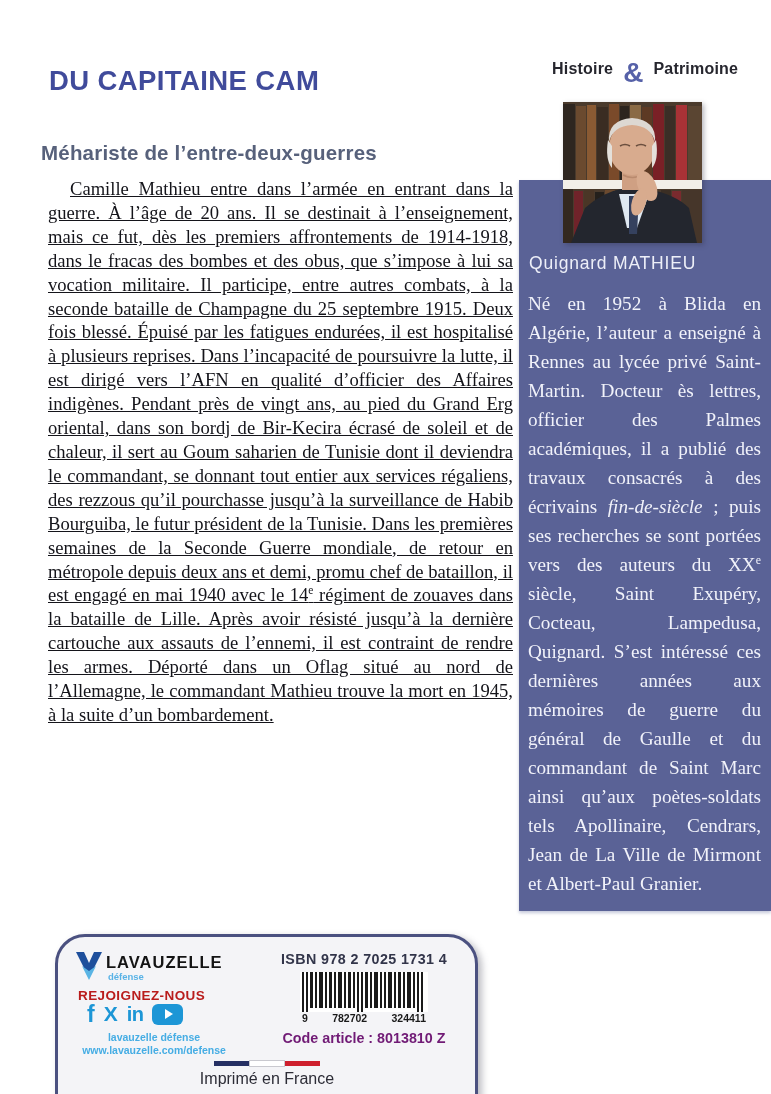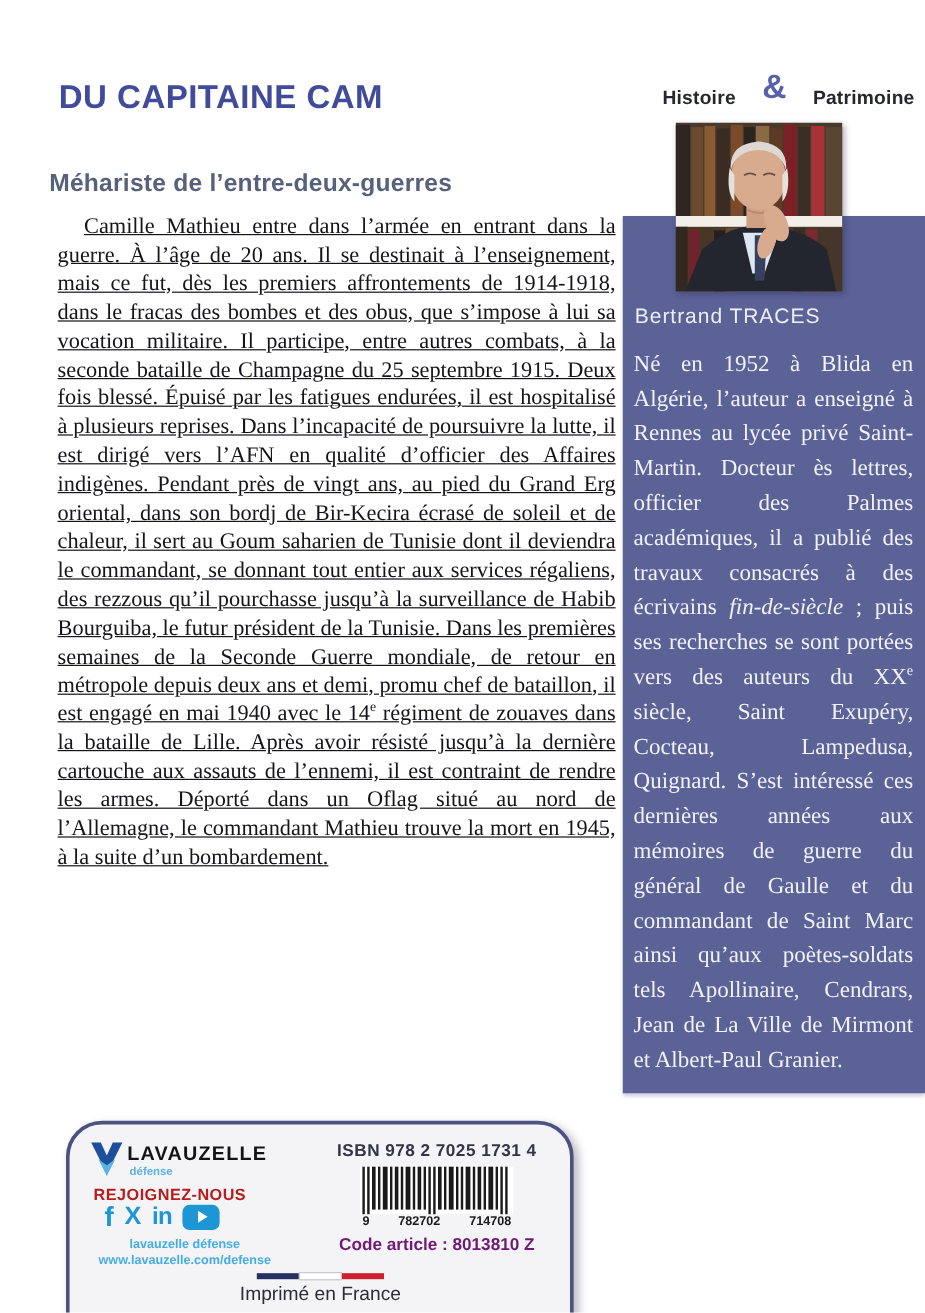--- a/index.html
+++ b/index.html
@@ -2,21 +2,21 @@
 <html><head>
 <meta charset="utf-8">
 <style>
   * { margin:0; padding:0; box-sizing:border-box; }
   html,body { background:#ffffff; }
   .page {
     position:relative; width:771px; height:1094px; background:#ffffff;
     overflow:hidden; font-family:"Liberation Sans", sans-serif;
   }
   
-  .series { position:absolute; top:60px; left:552px; display:flex; align-items:flex-end; gap:22px; }
+  .series { position:absolute; top:60px; left:552px; display:flex; align-items:flex-start; gap:10px; }
   .series .word { font-size:16px; font-weight:800; color:#26262e; letter-spacing:.2px; }
   .series .amp { font-size:28px; font-weight:700; color:#5661a8; position:relative; top:-3px; }
   
   .title { position:absolute; left:49px; top:64px; font-size:27.5px; font-weight:800;
            color:#404b9b; line-height:33px; letter-spacing:.4px; }
   .subtitle { position:absolute; left:41px; top:141px; font-size:20.5px; font-weight:700;
               color:#57617b; letter-spacing:.2px; }
   
   .synopsis {
     position:absolute; left:48px; top:177px; width:465px;
@@ -136,21 +136,21 @@
       <path d="M45,38 Q42,58 49,66 L49,44 Z" fill="#e4e0da"></path>
       <path d="M93,38 Q96,58 89,66 L89,44 Z" fill="#e4e0da"></path>
       <path d="M57,44 Q62,41 67,44" stroke="#6b4f3f" stroke-width="1.6" fill="none"></path>
       <path d="M73,44 Q78,41 83,44" stroke="#6b4f3f" stroke-width="1.6" fill="none"></path>
       <path d="M60,73 Q69,78 80,73" stroke="#b98a6e" stroke-width="1.5" fill="none"></path>
       <ellipse cx="84" cy="84" rx="9" ry="16" fill="#d8ab8e" transform="rotate(-24 84 84)"></ellipse>
       <ellipse cx="76" cy="100" rx="7" ry="14" fill="#d8ab8e" transform="rotate(18 76 100)"></ellipse>
     </g>
   </svg>
 
-  <div class="author-name">Bertrand TRACES</div>
+  <div class="author-name">Quignard MATHIEU</div>
   <p class="bio"><span>Né en 1952 à Blida en Algérie, l’auteur a enseigné à Rennes au lycée privé Saint-Martin. Docteur ès lettres, officier des Palmes académiques, il a publié des travaux consacrés à des écrivains </span><span class="it">fin-de-siècle</span><span> ; puis ses recherches se sont portées vers des auteurs du </span><span>XX</span><sup>e</sup><span> siècle, Saint Exupéry, Cocteau, Lampedusa, Quignard. S’est intéressé ces dernières années aux mémoires de guerre du général de Gaulle et du commandant de Saint Marc ainsi qu’aux poètes-soldats tels Apollinaire, Cendrars, Jean de La Ville de Mirmont et Albert-Paul Granier.</span></p>
 
   <div class="card">
 
     <svg class="logo-mark" viewBox="0 0 28 30" xmlns="http://www.w3.org/2000/svg">
       <polygon points="1,2 9,2 14,13 19,2 27,2 17,22 11,22" fill="#1e4f9c"></polygon>
       <polygon points="7,16 14,30 21,16 14,21" fill="#5ab4e4"></polygon>
     </svg>
     <div class="brand">LAVAUZELLE</div>
     <div class="brand-sub">défense</div>
@@ -200,21 +200,21 @@
             <rect x="103" y="0" width="2" height="36"></rect>
               <rect x="107" y="0" width="4" height="36"></rect>
             <rect x="113" y="0" width="2" height="36"></rect>
               <rect x="117" y="0" width="2" height="40"></rect>
             <rect x="121" y="0" width="2" height="40"></rect>
           </g>
         </svg>
         <div class="ean-digits">
           <span>9</span>
           <span>782702</span>
-          <span>714708</span>
+          <span>324411</span>
         </div>
       </div>
       <div class="code-article">Code article : 8013810 Z</div>
     </div>
 
     <div class="flag">
       <span class="b"></span>
       <span class="w"></span>
       <span class="r"></span>
     </div>

